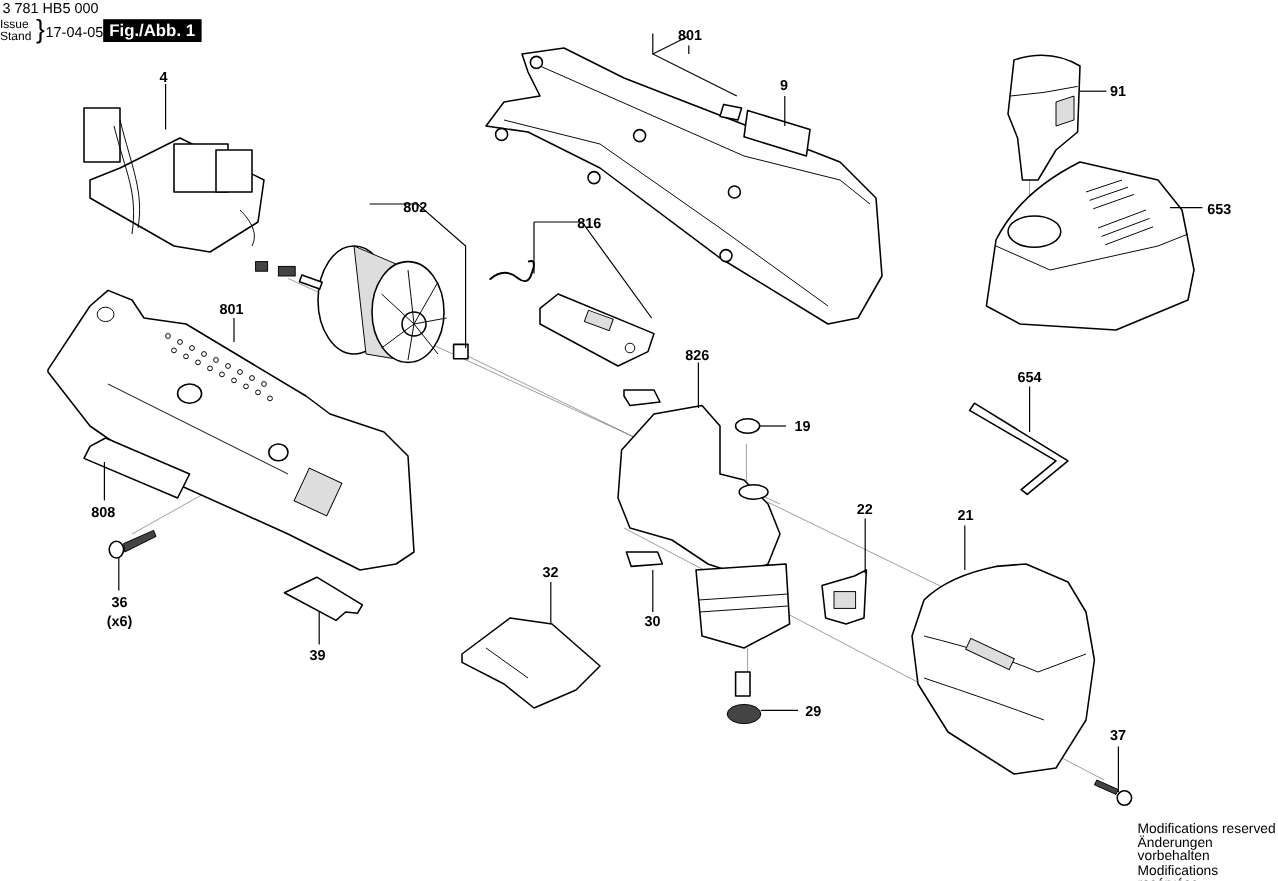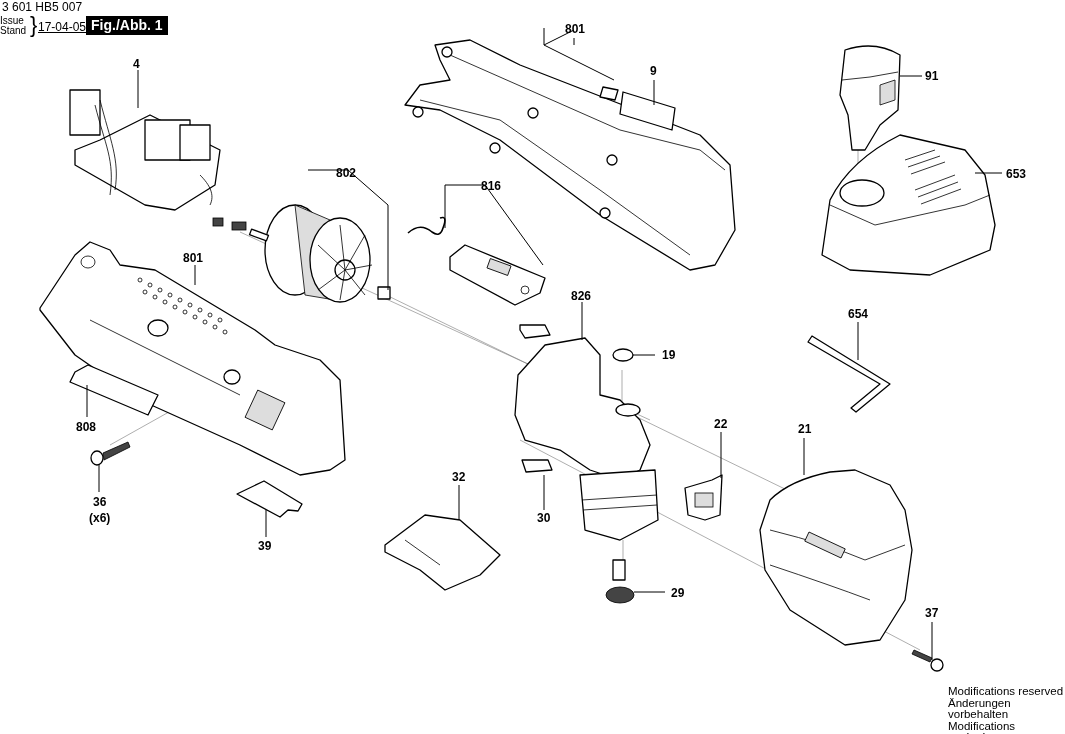--- a/index.html
+++ b/index.html
@@ -1,35 +1,35 @@
 <!DOCTYPE html>
 <html><head>
 <meta charset="utf-8">
 <style>
   html, body { margin: 0; padding: 0; background: #ffffff; }
   body { width: 1065px; height: 734px; position: relative; overflow: hidden; font-family: "Liberation Sans", sans-serif; color: #000; }
   .hdr-code { position: absolute; left: 2px; top: 0px; font-size: 12px; }
   .hdr-issue { position: absolute; left: 0; top: 16px; font-size: 10px; line-height: 10px; }
   .brace { position: absolute; left: 30px; top: 14px; font-size: 22px; line-height: 22px; font-weight: 300; }
-  .hdr-date { position: absolute; left: 38px; top: 20px; font-size: 12px; text-decoration: underline; }
+  .hdr-date { position: absolute; left: 38px; top: 20px; font-size: 12px; }
   .fig-badge { position: absolute; left: 86px; top: 16px; background: #000; color: #fff; font-weight: bold; font-size: 14px; padding: 1px 5px 2px 5px; }
   .footer { position: absolute; left: 948px; top: 686px; font-size: 11.5px; line-height: 11.5px; }
   svg#diagram { position: absolute; left: 0; top: 0; }
   .lbl { font-family: "Liberation Sans", sans-serif; font-weight: bold; font-size: 12px; fill: #000; }
   .ld { stroke: #000; stroke-width: 1; fill: none; }
   .part { stroke: #000; stroke-width: 1.3; fill: #fff; stroke-linejoin: round; }
   .thin { stroke: #000; stroke-width: 0.8; fill: none; }
   .dash { stroke: #777; stroke-width: 0.6; fill: none; }
   .shade { stroke: #000; stroke-width: 0.8; fill: #ddd; }
   .dark { stroke: #000; stroke-width: 0.8; fill: #444; }
 </style>
 </head>
 <body>
 
-<div class="hdr-code">3 601 HB5 007</div>
+<div class="hdr-code">3 781 HB5 000</div>
 <div class="hdr-issue">
   <div>Issue</div>
   <div>Stand</div>
 </div>
 <div class="brace">}</div>
 <div class="hdr-date">17-04-05</div>
 <div class="fig-badge">Fig./Abb. 1</div>
 
 <svg id="diagram" width="1065" height="734" viewBox="0 0 1065 734">
 

